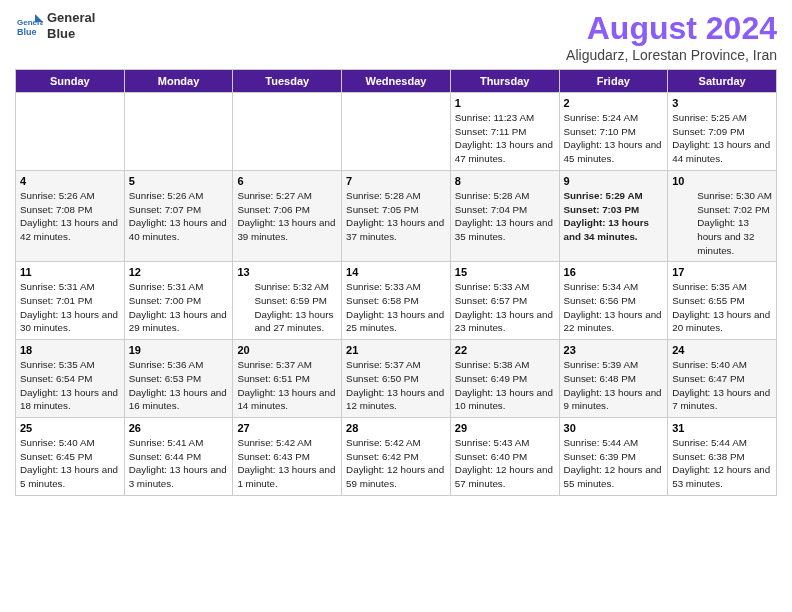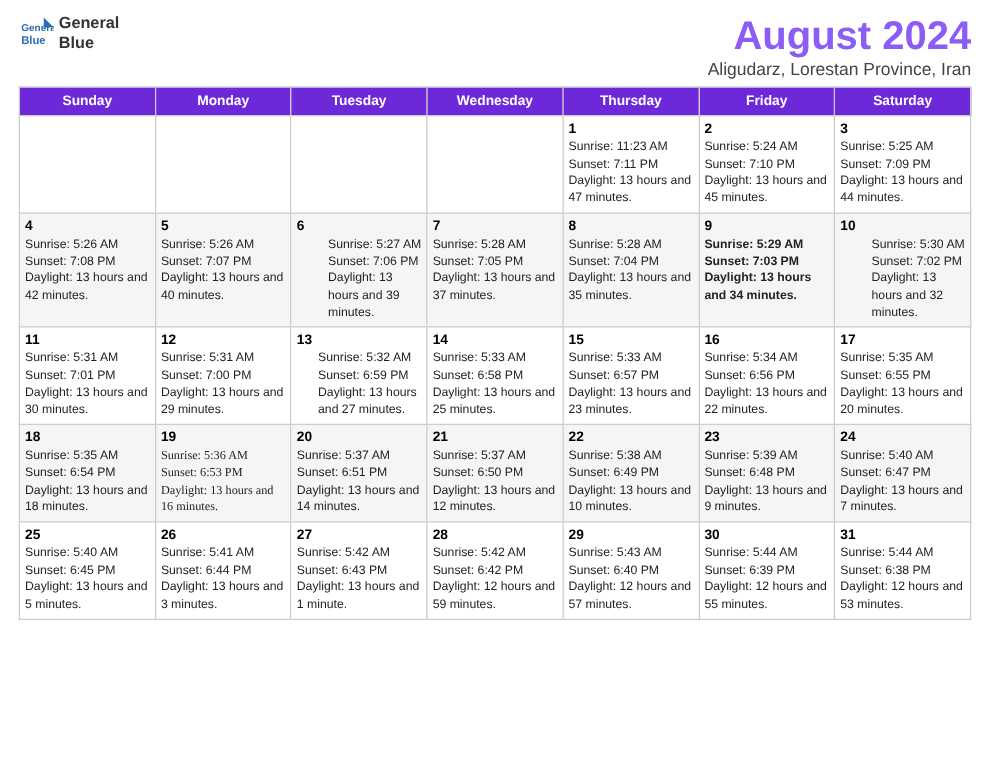--- a/index.html
+++ b/index.html
@@ -43,21 +43,21 @@
       font-size: 14px;
       color: #444;
       margin-left: 14px;
     }
     table {
       width: 100%;
       border-collapse: collapse;
       font-size: 10.5px;
     }
     thead th {
-      background-color: #6d28d9;
+      background-color: #4c1d95;
       color: #fff;
       text-align: center;
       padding: 5px 3px;
       font-size: 11px;
       border: 1px solid #ccc;
     }
     tbody tr {
       border: 1px solid #ccc;
     }
     tbody td {
@@ -153,21 +153,21 @@
 Daylight: 13 hours and 42 minutes.</div>
         </td>
         <td>
           <span class="day-num">5</span>
           <div class="day-info" style="white-space: pre-line;">Sunrise: 5:26 AM
 Sunset: 7:07 PM
 Daylight: 13 hours and 40 minutes.</div>
         </td>
         <td>
           <span class="day-num">6</span>
-          <div class="day-info" style="white-space: pre-line; margin-left: 25px;">Sunrise: 5:27 AM
+          <div class="day-info" style="white-space: pre-line;">Sunrise: 5:27 AM
 Sunset: 7:06 PM
 Daylight: 13 hours and 39 minutes.</div>
         </td>
         <td>
           <span class="day-num">7</span>
           <div class="day-info" style="white-space: pre-line;">Sunrise: 5:28 AM
 Sunset: 7:05 PM
 Daylight: 13 hours and 37 minutes.</div>
         </td>
         <td>
@@ -235,21 +235,21 @@
       </tr>
       <tr>
         <td>
           <span class="day-num">18</span>
           <div class="day-info" style="white-space: pre-line;">Sunrise: 5:35 AM
 Sunset: 6:54 PM
 Daylight: 13 hours and 18 minutes.</div>
         </td>
         <td>
           <span class="day-num">19</span>
-          <div class="day-info" style="white-space: pre-line; font-family: Liberation Serif, serif;">Sunrise: 5:36 AM
+          <div class="day-info" style="white-space: pre-line;">Sunrise: 5:36 AM
 Sunset: 6:53 PM
 Daylight: 13 hours and 16 minutes.</div>
         </td>
         <td>
           <span class="day-num">20</span>
           <div class="day-info" style="white-space: pre-line;">Sunrise: 5:37 AM
 Sunset: 6:51 PM
 Daylight: 13 hours and 14 minutes.</div>
         </td>
         <td>

